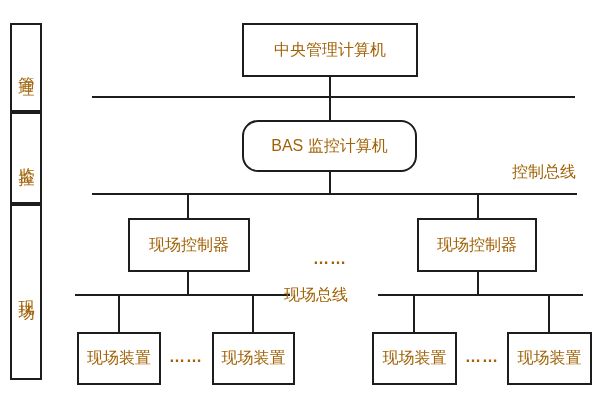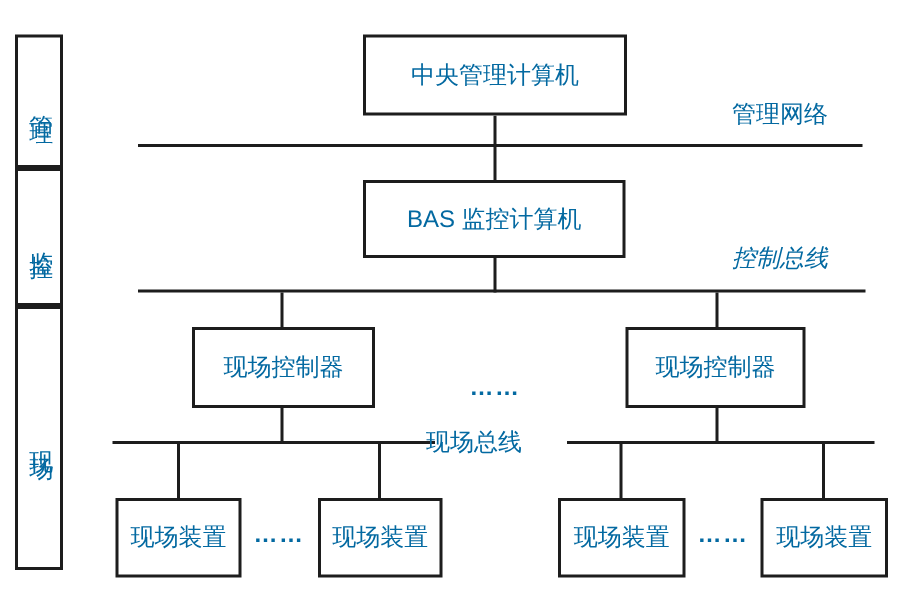--- a/index.html
+++ b/index.html
@@ -1,21 +1,21 @@
 <!DOCTYPE html>
 <html><head>
 <meta charset="utf-8">
 <style>
   html, body { margin: 0; padding: 0; background: #ffffff; }
   .canvas {
     position: relative;
     width: 600px; height: 392px;
     background: #ffffff;
     font-family: "Liberation Sans", "DejaVu Sans", sans-serif;
-    color: #0369a1;
+    color: #a16207;
     overflow: hidden;
   }
   .node {
     position: absolute;
     box-sizing: border-box;
     border: 2px solid #1d1d1d;
     background: #ffffff;
     display: flex; align-items: center; justify-content: center;
     font-size: 16px;
     white-space: nowrap;
@@ -83,21 +83,21 @@
   <div class="vline" style="left:187px; top:272px; height:24px;"></div>
   <div class="vline" style="left:477px; top:272px; height:24px;"></div>
   <div class="vline" style="left:118px; top:296px; height:36px;"></div>
   <div class="vline" style="left:252px; top:296px; height:36px;"></div>
   <div class="vline" style="left:413px; top:296px; height:36px;"></div>
   <div class="vline" style="left:548px; top:296px; height:36px;"></div>
 
   <div class="node" style="left:242px; top:23px; width:176px; height:54px;">
     <span>中央管理计算机</span>
   </div>
-  <div class="node" style="left:242px; top:120px; width:175px; height:52px;">
+  <div class="node" style="left:242px; top:120px; width:175px; height:52px;border-radius:16px;">
     <span>BAS 监控计算机</span>
   </div>
   <div class="node" style="left:128px; top:218px; width:122px; height:54px;">
     <span>现场控制器</span>
   </div>
   <div class="node" style="left:417px; top:218px; width:120px; height:54px;">
     <span>现场控制器</span>
   </div>
   <div class="node" style="left:77px; top:332px; width:84px; height:53px;">
     <span>现场装置</span>
@@ -105,21 +105,20 @@
   <div class="node" style="left:212px; top:332px; width:83px; height:53px;">
     <span>现场装置</span>
   </div>
   <div class="node" style="left:372px; top:332px; width:85px; height:53px;">
     <span>现场装置</span>
   </div>
   <div class="node" style="left:507px; top:332px; width:85px; height:53px;">
     <span>现场装置</span>
   </div>
 
-  <div class="bus-label" style="left:478px; top:66px; width:84px;">管理网络</div>
-  <div class="bus-label" style="left:478px; top:162px; width:84px;font-style:italic;">控制总线</div>
+  <div class="bus-label" style="left:502px; top:162px; width:84px;">控制总线</div>
   <div class="bus-label" style="left:274px; top:285px; width:84px;">现场总线</div>
 
   <div class="dots" style="left:300px; top:250px; width:60px;">……</div>
   <div class="dots" style="left:156px; top:348px; width:60px;">……</div>
   <div class="dots" style="left:452px; top:348px; width:60px;">……</div>
 
 </div>
 
 </body></html>

